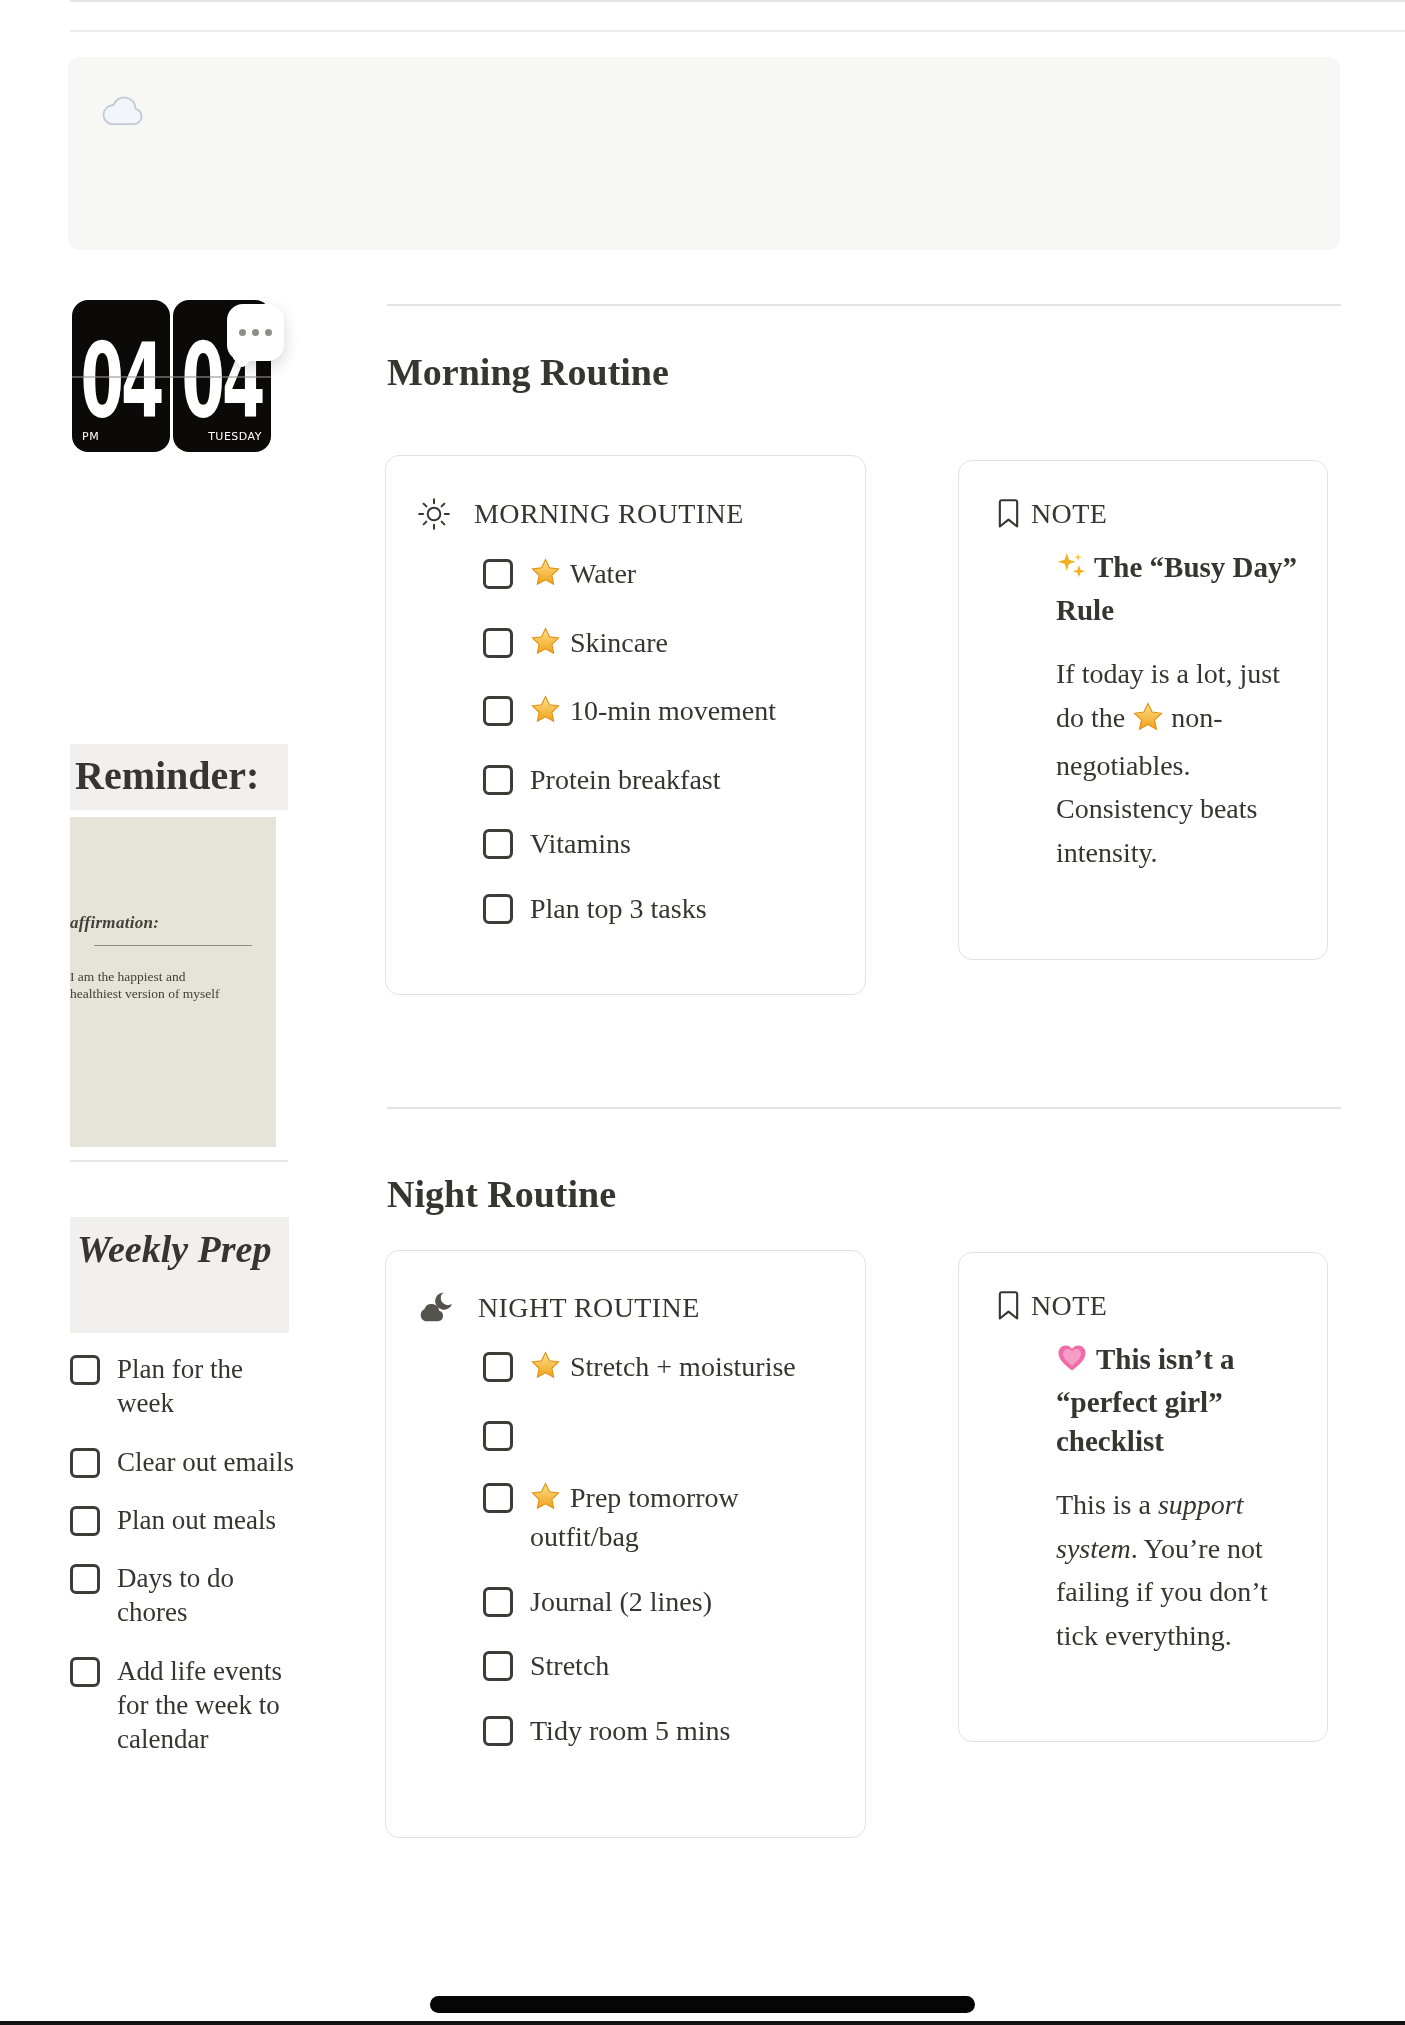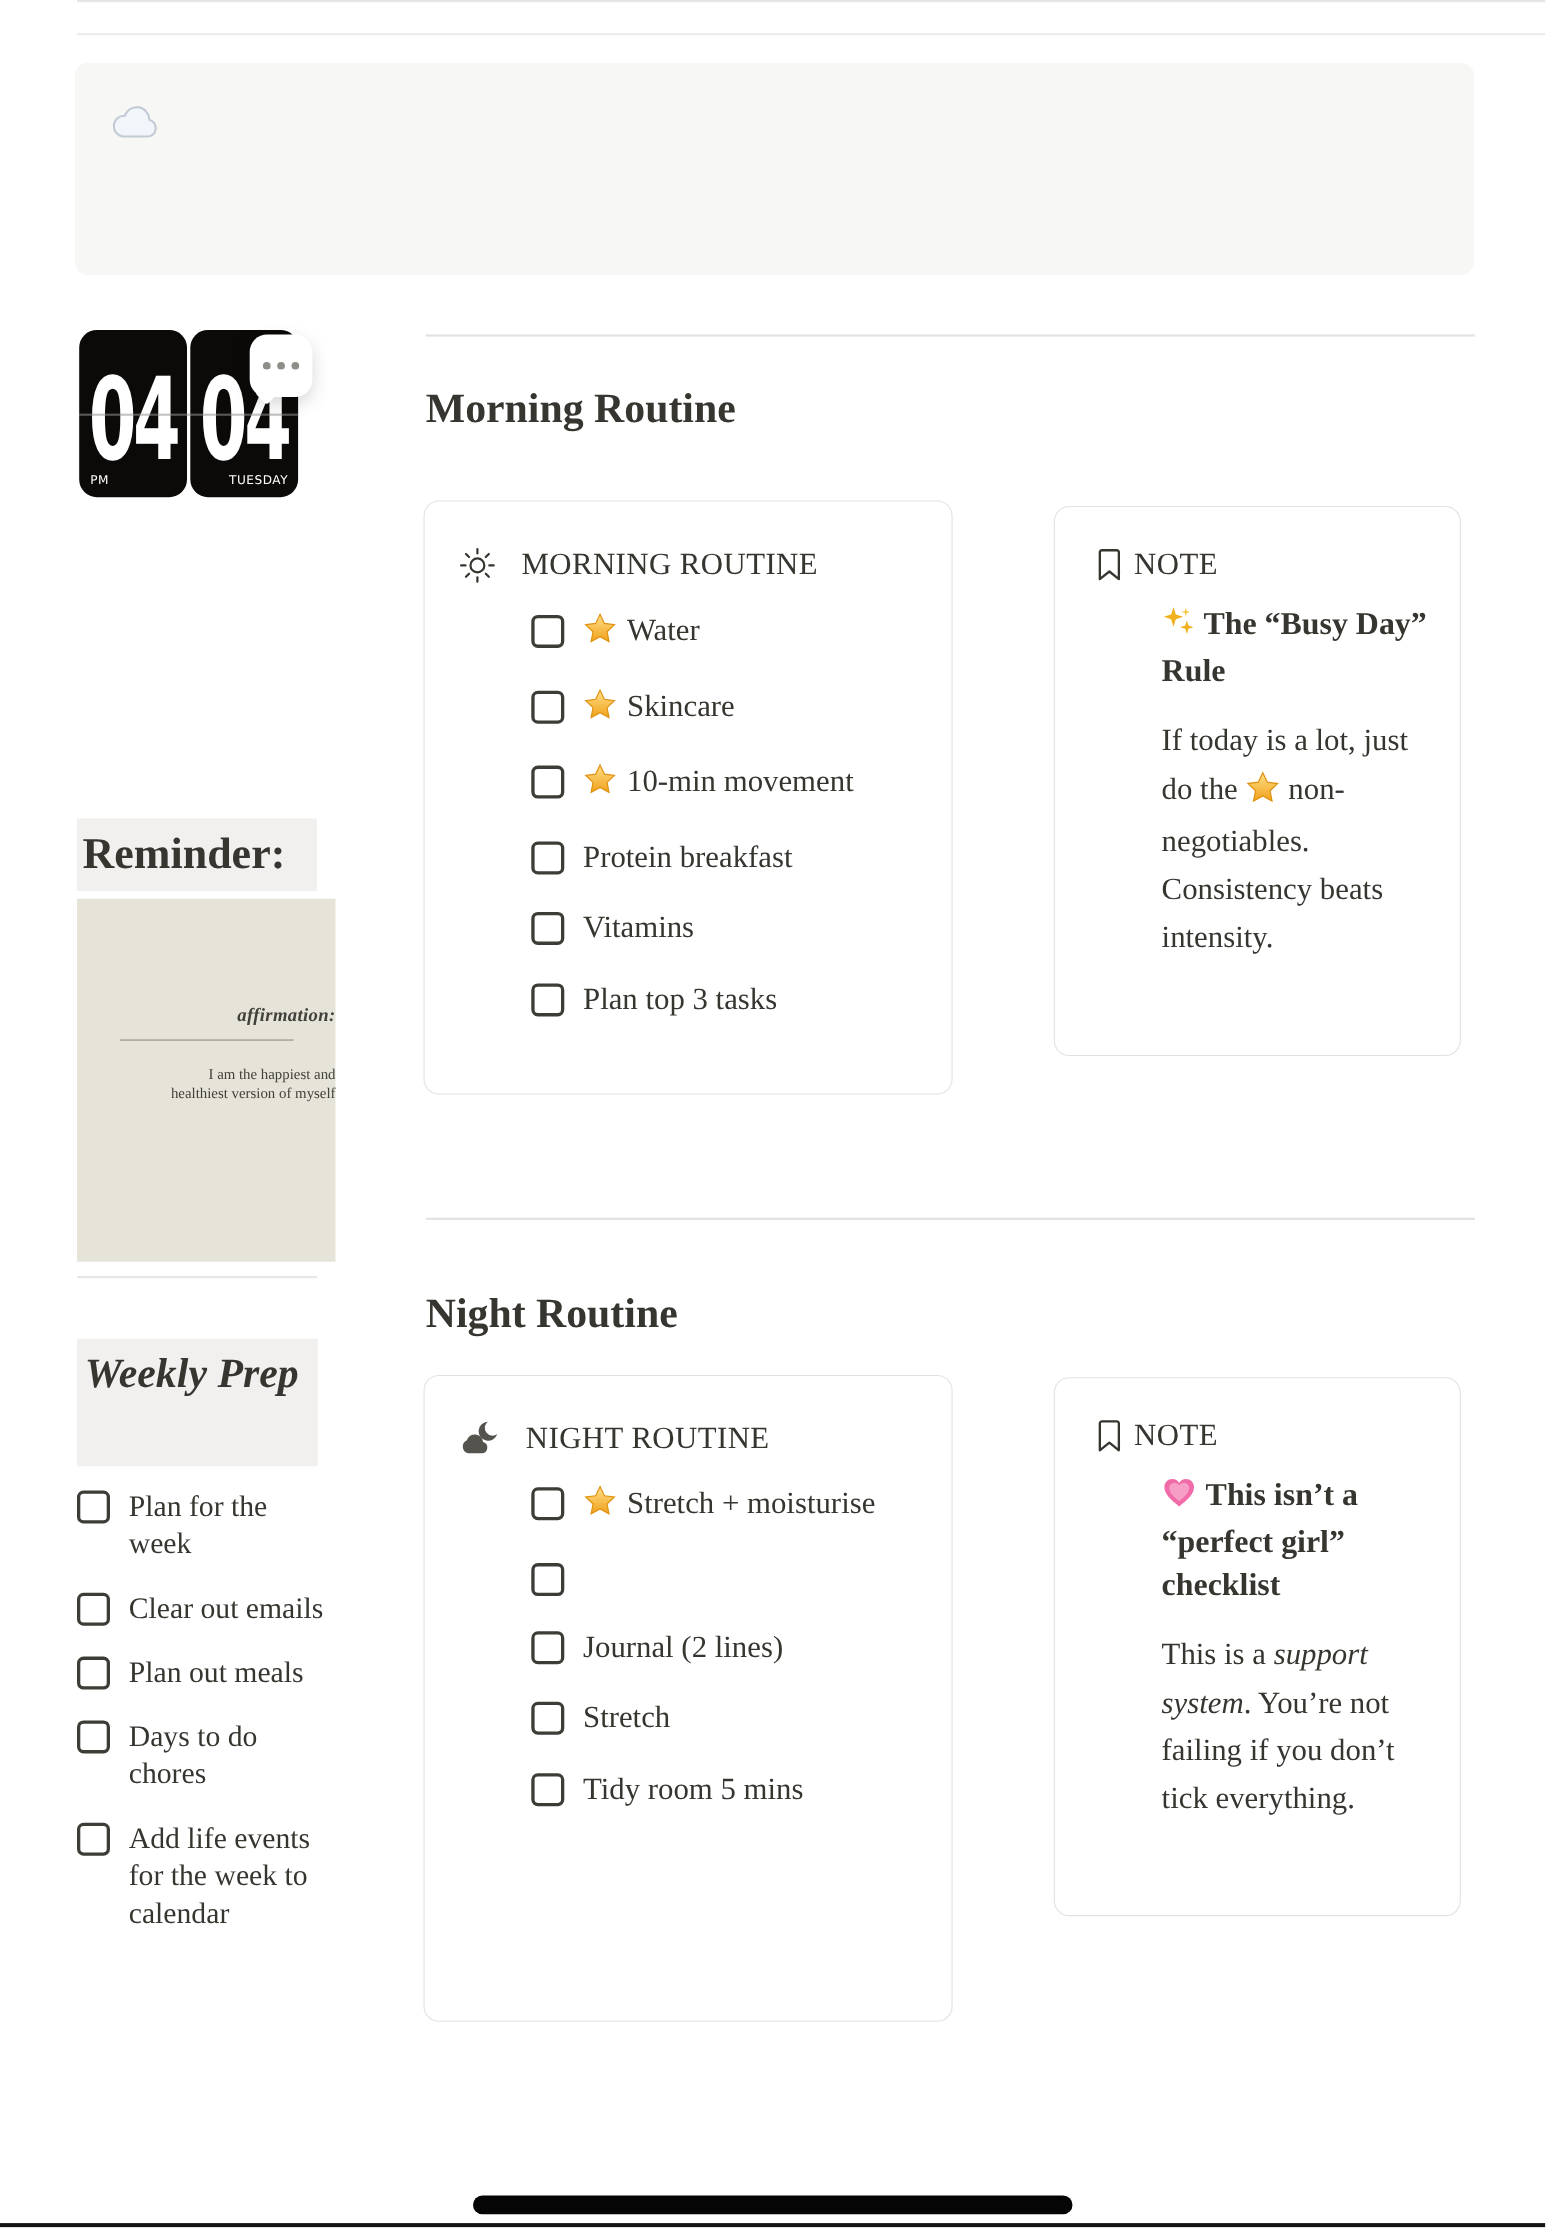--- a/index.html
+++ b/index.html
@@ -38,22 +38,22 @@
               display:flex; align-items:center; justify-content:center; z-index:5; cursor:pointer; }
   .more-btn:after { content:""; position:absolute; left:8px; bottom:-4px; width:15px; height:15px;
                     background:#fff; border-radius:3px; transform:rotate(45deg); z-index:-1; }
   .dots { display:flex; gap:6px; }
   .dot { width:7px; height:7px; border-radius:50%; background:#8f8d88; }
 
   
   .reminder-heading { position:absolute; left:70px; top:744px; width:218px; height:66px;
                       background:var(--block-bg,#f1f0ee); font-size:40px; font-weight:bold;
                       line-height:64px; padding-left:5px; }
-  .affirmation-card { position:absolute; left:70px; top:817px; width:235px; height:330px;
-                      background:var(--affirmation-bg,#e6e3d9); text-align:right; padding-top:96px;
+  .affirmation-card { position:absolute; left:70px; top:817px; width:206px; height:330px;
+                      background:var(--affirmation-bg,#e6e3d9); text-align:left; padding-top:96px;
                       color:#42403a; }
   .aff-title { font-size:17px; font-weight:bold; font-style:italic; letter-spacing:.3px; }
   .aff-rule { width:158px; margin:12px auto 22px auto; border-top:1px solid #908e87; }
   .aff-line { font-size:13.5px; line-height:17px; }
   .side-divider { position:absolute; left:70px; top:1160px; width:218px; height:2px; background:#e7e6e4; }
   .weekly-heading { position:absolute; left:70px; top:1217px; width:219px; height:116px;
                     background:var(--block-bg,#f1f0ee); font-size:38px; font-weight:bold;
                     font-style:italic; line-height:1.28; padding:8px 0 0 7px; }
   .side-list { position:absolute; left:70px; top:1352px; width:228px; list-style:none; }
   .side-list .check-item { font-size:27px; margin-bottom:24px; }
@@ -285,20 +285,26 @@
           <span class="checkbox"></span>
           <span class="item-text"><span class="star-wrap"><svg class="inline-svg" viewBox="0 0 32 31" width="31" height="30">
                 <path d="M16 2.5 l4.1 8.6 9.4 1.2 -6.9 6.6 1.8 9.3 -8.4 -4.6 -8.4 4.6 1.8 -9.3 -6.9 -6.6 9.4 -1.2 z" fill="url(#gstar)" stroke="#e0900f" stroke-width="1.1"></path>
               </svg></span><span>Stretch + moisturise</span></span>
         </li>
 
         <li class="check-item">
           <span class="checkbox"></span>
         </li>
 
+        <li class="check-item">
+          <span class="checkbox"></span>
+          <span class="item-text"><span class="star-wrap"><svg class="inline-svg" viewBox="0 0 32 31" width="31" height="30">
+                <path d="M16 2.5 l4.1 8.6 9.4 1.2 -6.9 6.6 1.8 9.3 -8.4 -4.6 -8.4 4.6 1.8 -9.3 -6.9 -6.6 9.4 -1.2 z" fill="url(#gstar)" stroke="#e0900f" stroke-width="1.1"></path>
+              </svg></span><span>Prep tomorrow outfit/bag</span></span>
+        </li>
 
         <li class="check-item">
           <span class="checkbox"></span>
           <span class="item-text"><span>Journal (2 lines)</span></span>
         </li>
 
         <li class="check-item">
           <span class="checkbox"></span>
           <span class="item-text"><span>Stretch</span></span>
         </li>

